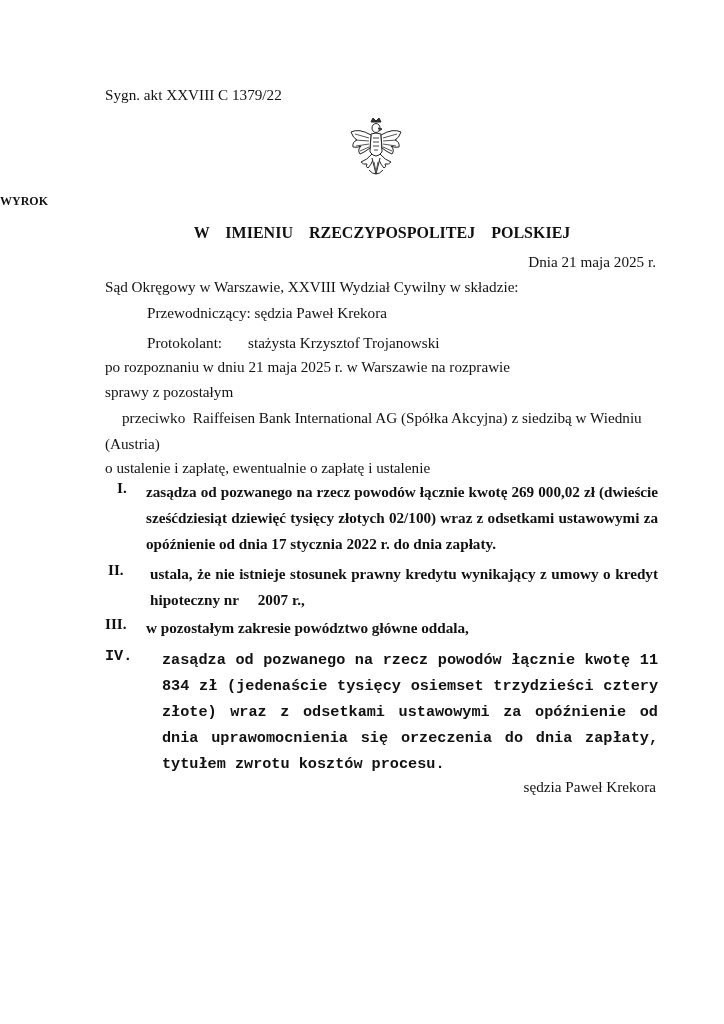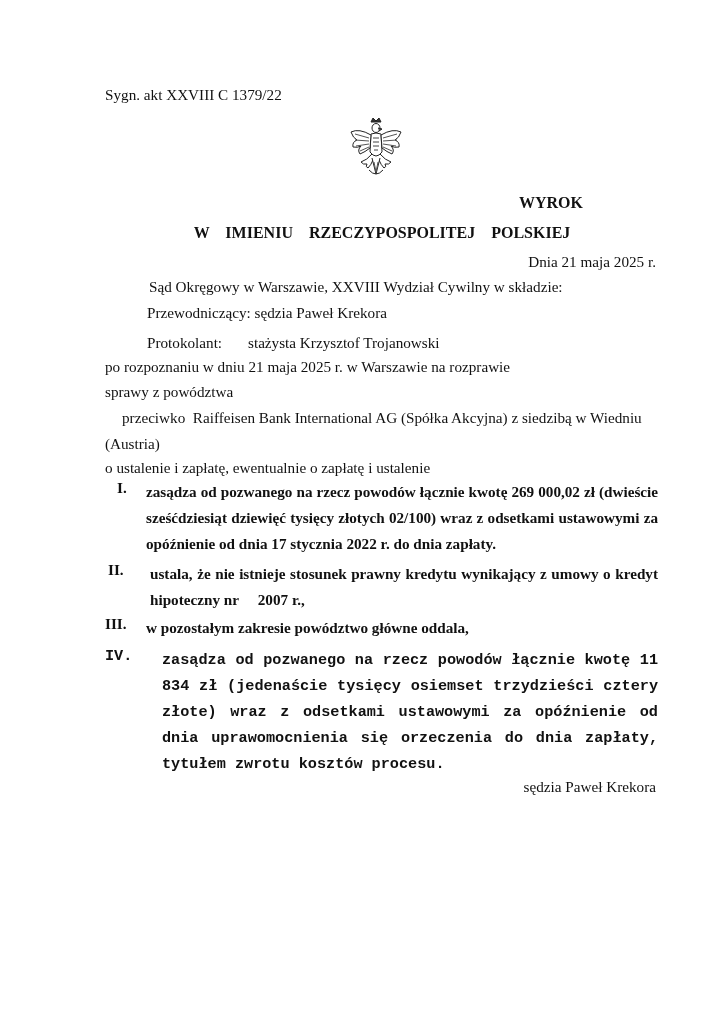--- a/index.html
+++ b/index.html
@@ -13,29 +13,29 @@
       position: relative;
       overflow: hidden;
       font-family: "Liberation Serif", "DejaVu Serif", serif;
       color: #111111;
       font-size: 15.2px;
     }
     .abs { position: absolute; white-space: nowrap; text-align: right; }
     .case-no { left: 105px; top: 86px; }
     .emblem { left: 347px; top: 116px; width: 58px; height: 72px; }
     .title {
-      left: 0; width: 583px; text-align: right; top: 194px;
-      font-weight: bold; font-size: 16px;
+      left: 0; width: 583px; text-align: left; top: 194px;
+      font-weight: bold; font-size: 12px;
     }
     .subtitle {
       left: 0; width: 764px; text-align: center; top: 224px;
       font-weight: bold; font-size: 16px; word-spacing: 4px;
     }
     .date { right: 68px; top: 253px; font-family: Liberation Serif, serif; }
-    .court { left: 105px; top: 278px; margin-left: 44px; }
+    .court { left: 105px; top: 278px; }
     .presiding { left: 147px; top: 304px; }
     .clerk-label { left: 147px; top: 334px; }
     .clerk-name { left: 248px; top: 334px; }
     .line { left: 105px; }
     .l1 { top: 358px; }
     .l2 { top: 383px; }
     .l3 { top: 409px; }
     .l4 { top: 435px; }
     .l5 { top: 459px; }
 
@@ -109,21 +109,21 @@
   <div class="abs subtitle" style="white-space: pre;"><span>W  IMIENIU  RZECZYPOSPOLITEJ  POLSKIEJ</span></div>
 
   <div class="abs date">Dnia 21 maja 2025 r.</div>
 
   <div class="abs court">Sąd Okręgowy w Warszawie, XXVIII Wydział Cywilny w składzie:</div>
   <div class="abs presiding">Przewodniczący: sędzia Paweł Krekora</div>
   <div class="abs clerk-label">Protokolant:</div>
   <div class="abs clerk-name">stażysta Krzysztof Trojanowski</div>
 
   <div class="abs line l1">po rozpoznaniu w dniu 21 maja 2025 r. w Warszawie na rozprawie</div>
-  <div class="abs line l2">sprawy z powództwa</div>
+  <div class="abs line l2">sprawy z pozostałym</div>
   <div class="abs line l3" style="white-space: pre; margin-left: 17px;">przeciwko  Raiffeisen Bank International AG (Spółka Akcyjna) z siedzibą w Wiedniu</div>
   <div class="abs line l4">(Austria)</div>
   <div class="abs line l5">o ustalenie i zapłatę, ewentualnie o zapłatę i ustalenie</div>
 
   <div class="point p1">
     <span class="num">I.</span>
     <div class="text">zasądza od pozwanego na rzecz powodów łącznie kwotę 269 000,02 zł (dwieście sześćdziesiąt dziewięć tysięcy złotych 02/100) wraz z odsetkami ustawowymi za opóźnienie od dnia 17 stycznia 2022 r. do dnia zapłaty.</div>
   </div>
 
   <div class="point p2">

